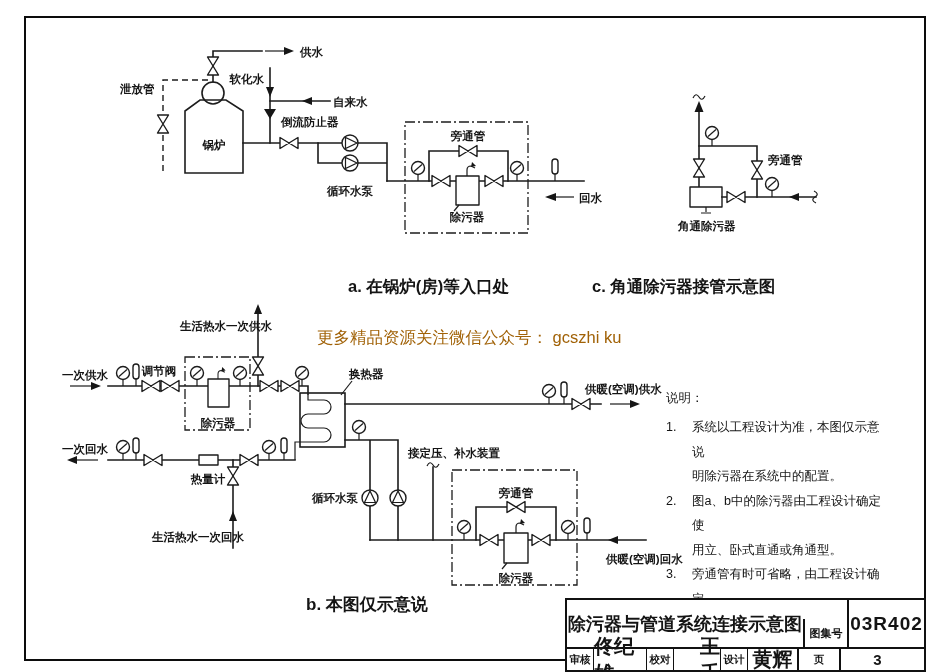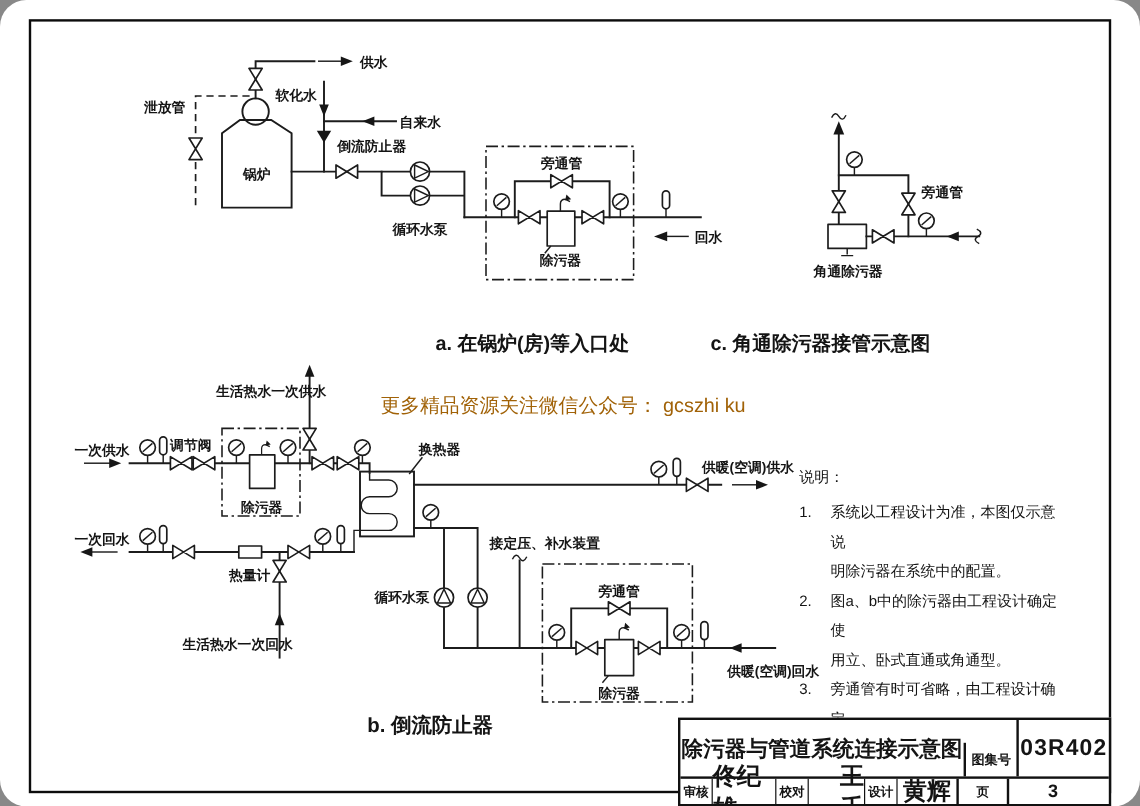--- a/index.html
+++ b/index.html
@@ -1,17 +1,17 @@
 <!DOCTYPE html>
 <html><head>
 <meta charset="utf-8">
 <style>
   html,body{margin:0;padding:0;background:#888;}
   .page{position:relative;width:950px;height:672px;background:#ffffff;overflow:hidden;
-        font-family:"Liberation Sans",sans-serif;color:#141414;border-radius:22px;}
+        font-family:"Liberation Sans",sans-serif;color:#141414;}
   .frame{position:absolute;left:24px;top:16px;width:902px;height:645px;
          border:2.5px solid #0c0c0c;box-sizing:border-box;}
   
   .p{fill:none;stroke:#1c1c1c;stroke-width:1.6;stroke-linecap:square;}
   .t{fill:none;stroke:#1c1c1c;stroke-width:1.2;}
   .d{fill:none;stroke:#1c1c1c;stroke-width:1.4;stroke-dasharray:6 4;}
   .bx{fill:none;stroke:#1c1c1c;stroke-width:1.3;stroke-dasharray:10 3 2 3;}
   .w{fill:#ffffff;stroke:#1c1c1c;stroke-width:1.4;stroke-linejoin:round;}
   .f{fill:#161616;stroke:none;}
   svg text{font-family:"Liberation Sans",sans-serif;font-size:11.5px;font-weight:bold;
@@ -225,23 +225,23 @@
       <text x="516" y="497" text-anchor="middle" font-size="10.5">旁通管</text>
       <text x="516" y="582" text-anchor="middle" font-size="10.5">除污器</text>
       <text x="606" y="563" font-size="10.5">供暖(空调)回水</text>
       <text x="62" y="453">一次回水</text>
       <text x="208" y="483" text-anchor="middle" font-size="10.5">热量计</text>
       <text x="152" y="541" font-size="10.5">生活热水一次回水</text>
     </g>
   </svg>
 
   
-  <div class="cap" style="left:363px;top:276px;">a. 在锅炉(房)等入口处</div>
+  <div class="cap" style="left:348px;top:276px;">a. 在锅炉(房)等入口处</div>
   <div class="cap" style="left:592px;top:276px;">c. 角通除污器接管示意图</div>
-  <div class="cap" style="left:306px;top:593px;font-size:17px;">b. 倒流防止器</div>
+  <div class="cap" style="left:306px;top:593px;font-size:17px;">b. 本图仅示意说</div>
 
   
   <div class="watermark" style="color:#a16207;">更多精品资源关注微信公众号： gcszhi ku</div>
 
   
   <div class="notes">
     <div class="notes-heading">说明：</div>
     <div class="note-line">
         <span class="nn">1.</span>
         <span>系统以工程设计为准，本图仅示意说</span>

